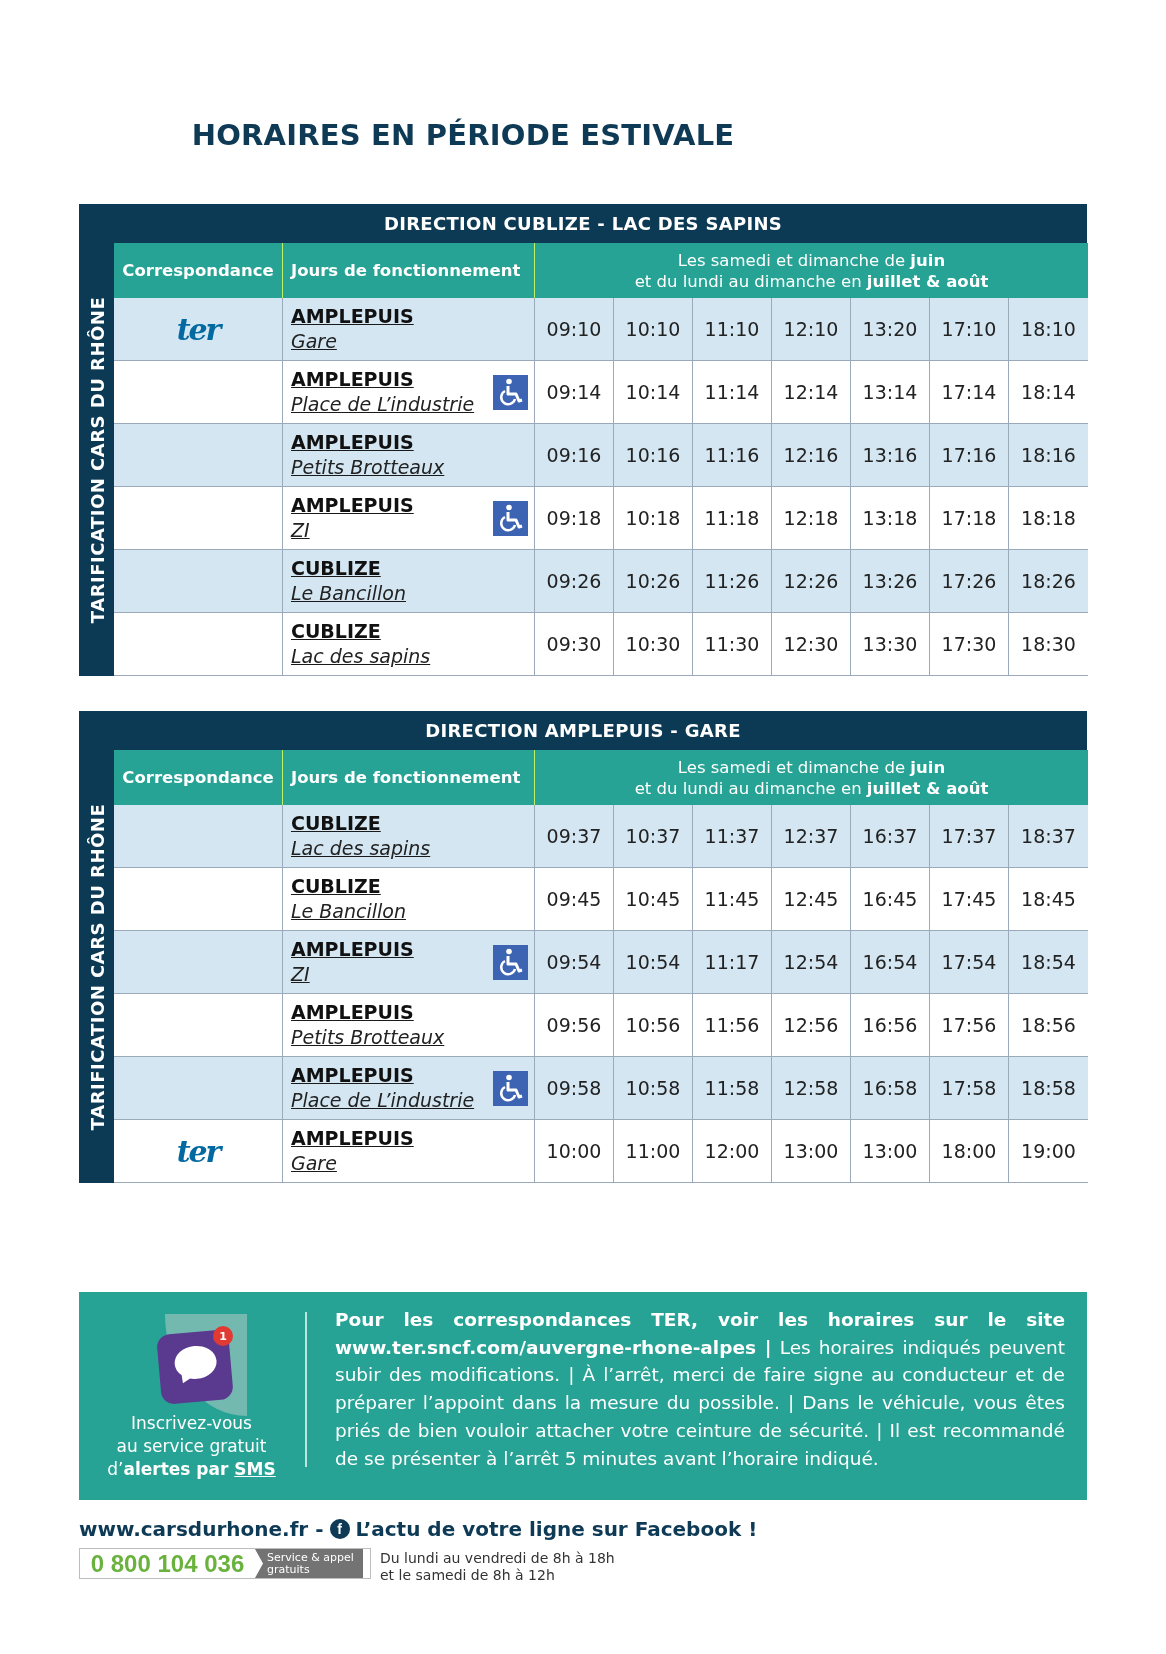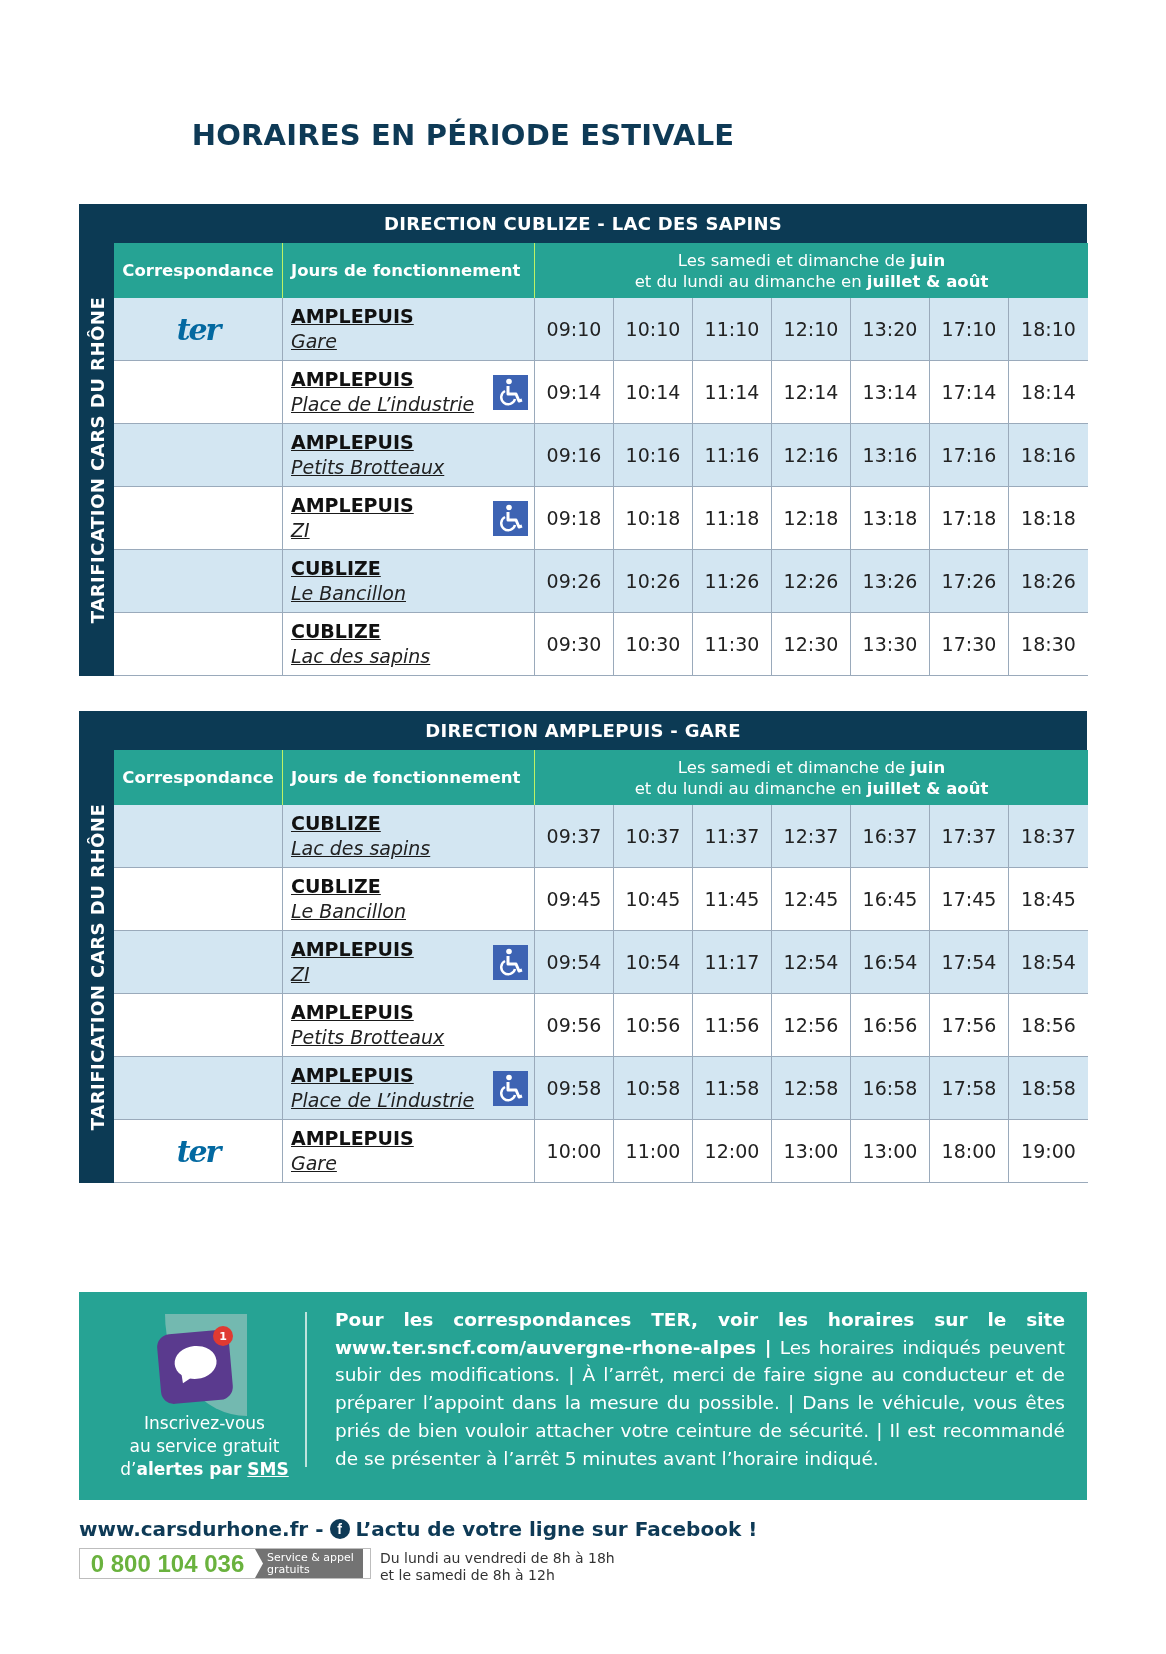--- a/index.html
+++ b/index.html
@@ -31,21 +31,21 @@
   .ter-logo { font-family: "DejaVu Serif", serif; font-style: italic; font-size: 30px; color: #0369a1; letter-spacing: -2px; font-weight: bold; }
   .wheelchair { width: 35px; height: 35px; background: #3d63b3; display: flex; align-items: center; justify-content: center; }
 
   .info-box { position: absolute; left: 79px; top: 1292px; width: 1008px; height: 208px; background: #26a394; color: #fff; }
   .sms-block { position: absolute; left: 0; top: 0; width: 225px; height: 208px; }
   .sms-bg { position: absolute; left: 86px; top: 22px; width: 82px; height: 102px; background: #73b9b0; border-bottom-left-radius: 82px 102px; }
   .sms-app { position: absolute; left: 80px; top: 40px; width: 72px; height: 70px; background: #5a3a8e; border-radius: 13px; transform: rotate(-5deg); }
   .sms-bubble { position: absolute; left: 16px; top: 14px; width: 42px; height: 33px; background: #fff; border-radius: 50%; }
   .sms-tail { position: absolute; left: 20px; top: 42px; width: 0; height: 0; border-left: 4px solid transparent; border-right: 8px solid transparent; border-top: 9px solid #fff; transform: rotate(20deg); }
   .sms-badge { position: absolute; left: 134px; top: 34px; width: 20px; height: 20px; background: #e03a32; border-radius: 50%; color: #fff; font-size: 11px; display: flex; align-items: center; justify-content: center; font-weight: bold; }
-  .sms-text { position: absolute; left: 13px; top: 120px; width: 225px; text-align: center; font-size: 17px; line-height: 23px; }
+  .sms-text { position: absolute; left: 0; top: 120px; width: 225px; text-align: center; font-size: 17px; line-height: 23px; }
   .sms-text b { font-weight: bold; }
   .sms-text u { font-weight: bold; text-decoration: underline; }
   .divider { position: absolute; left: 226px; top: 20px; width: 2px; height: 155px; background: #bfe3dd; }
   .notice { position: absolute; left: 256px; top: 14px; width: 730px; font-size: 18.5px; line-height: 27.7px; text-align: justify; }
   .notice b { font-weight: bold; }
 
   .footer-line { position: absolute; left: 79px; top: 1517px; font-size: 20px; font-weight: bold; color: #0e3a56; display: flex; align-items: center; gap: 6px; }
   .fb-icon { width: 20px; height: 20px; border-radius: 50%; background: #0e3a56; color: #fff; font-size: 14px; display: inline-flex; align-items: center; justify-content: center; font-family: "Liberation Sans", sans-serif; }
   .phone-box { position: absolute; left: 79px; top: 1548px; width: 292px; height: 31px; border: 1px solid #bdbdbd; display: flex; align-items: stretch; }
   .phone-num { width: 175px; color: #6ab23e; font-family: "Liberation Sans", sans-serif; font-weight: bold; font-size: 24px; display: flex; align-items: center; justify-content: center; }

